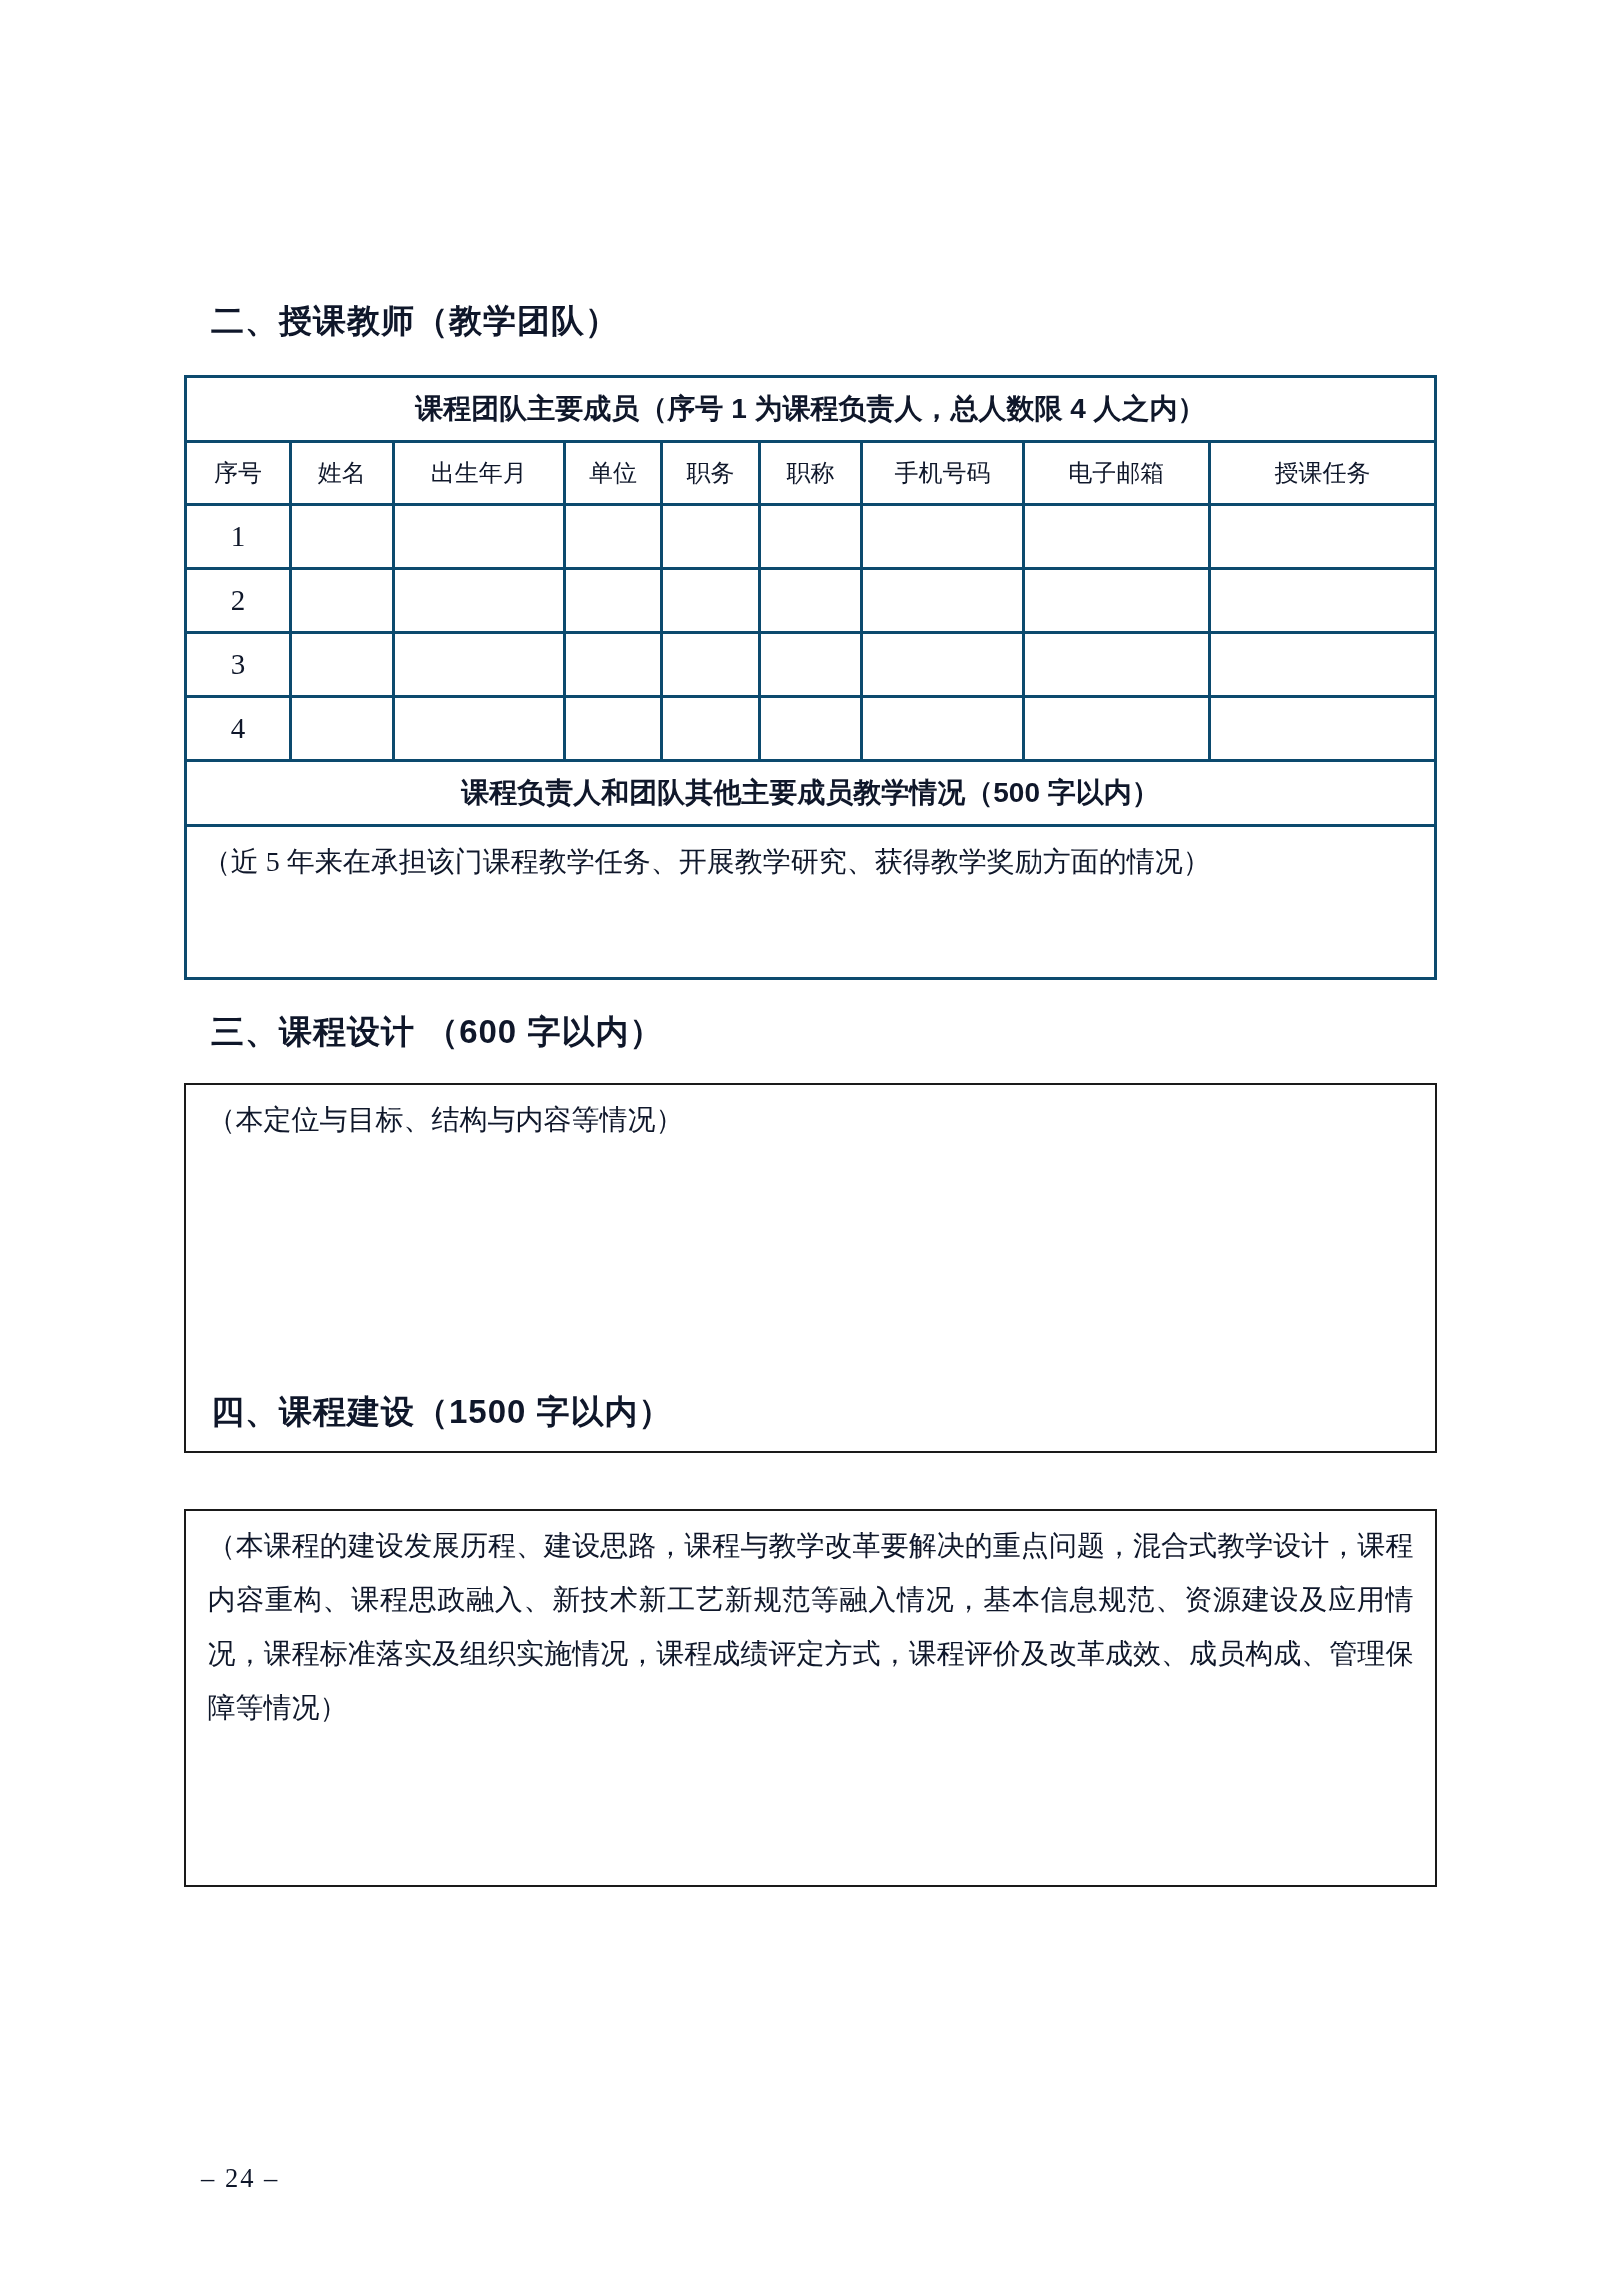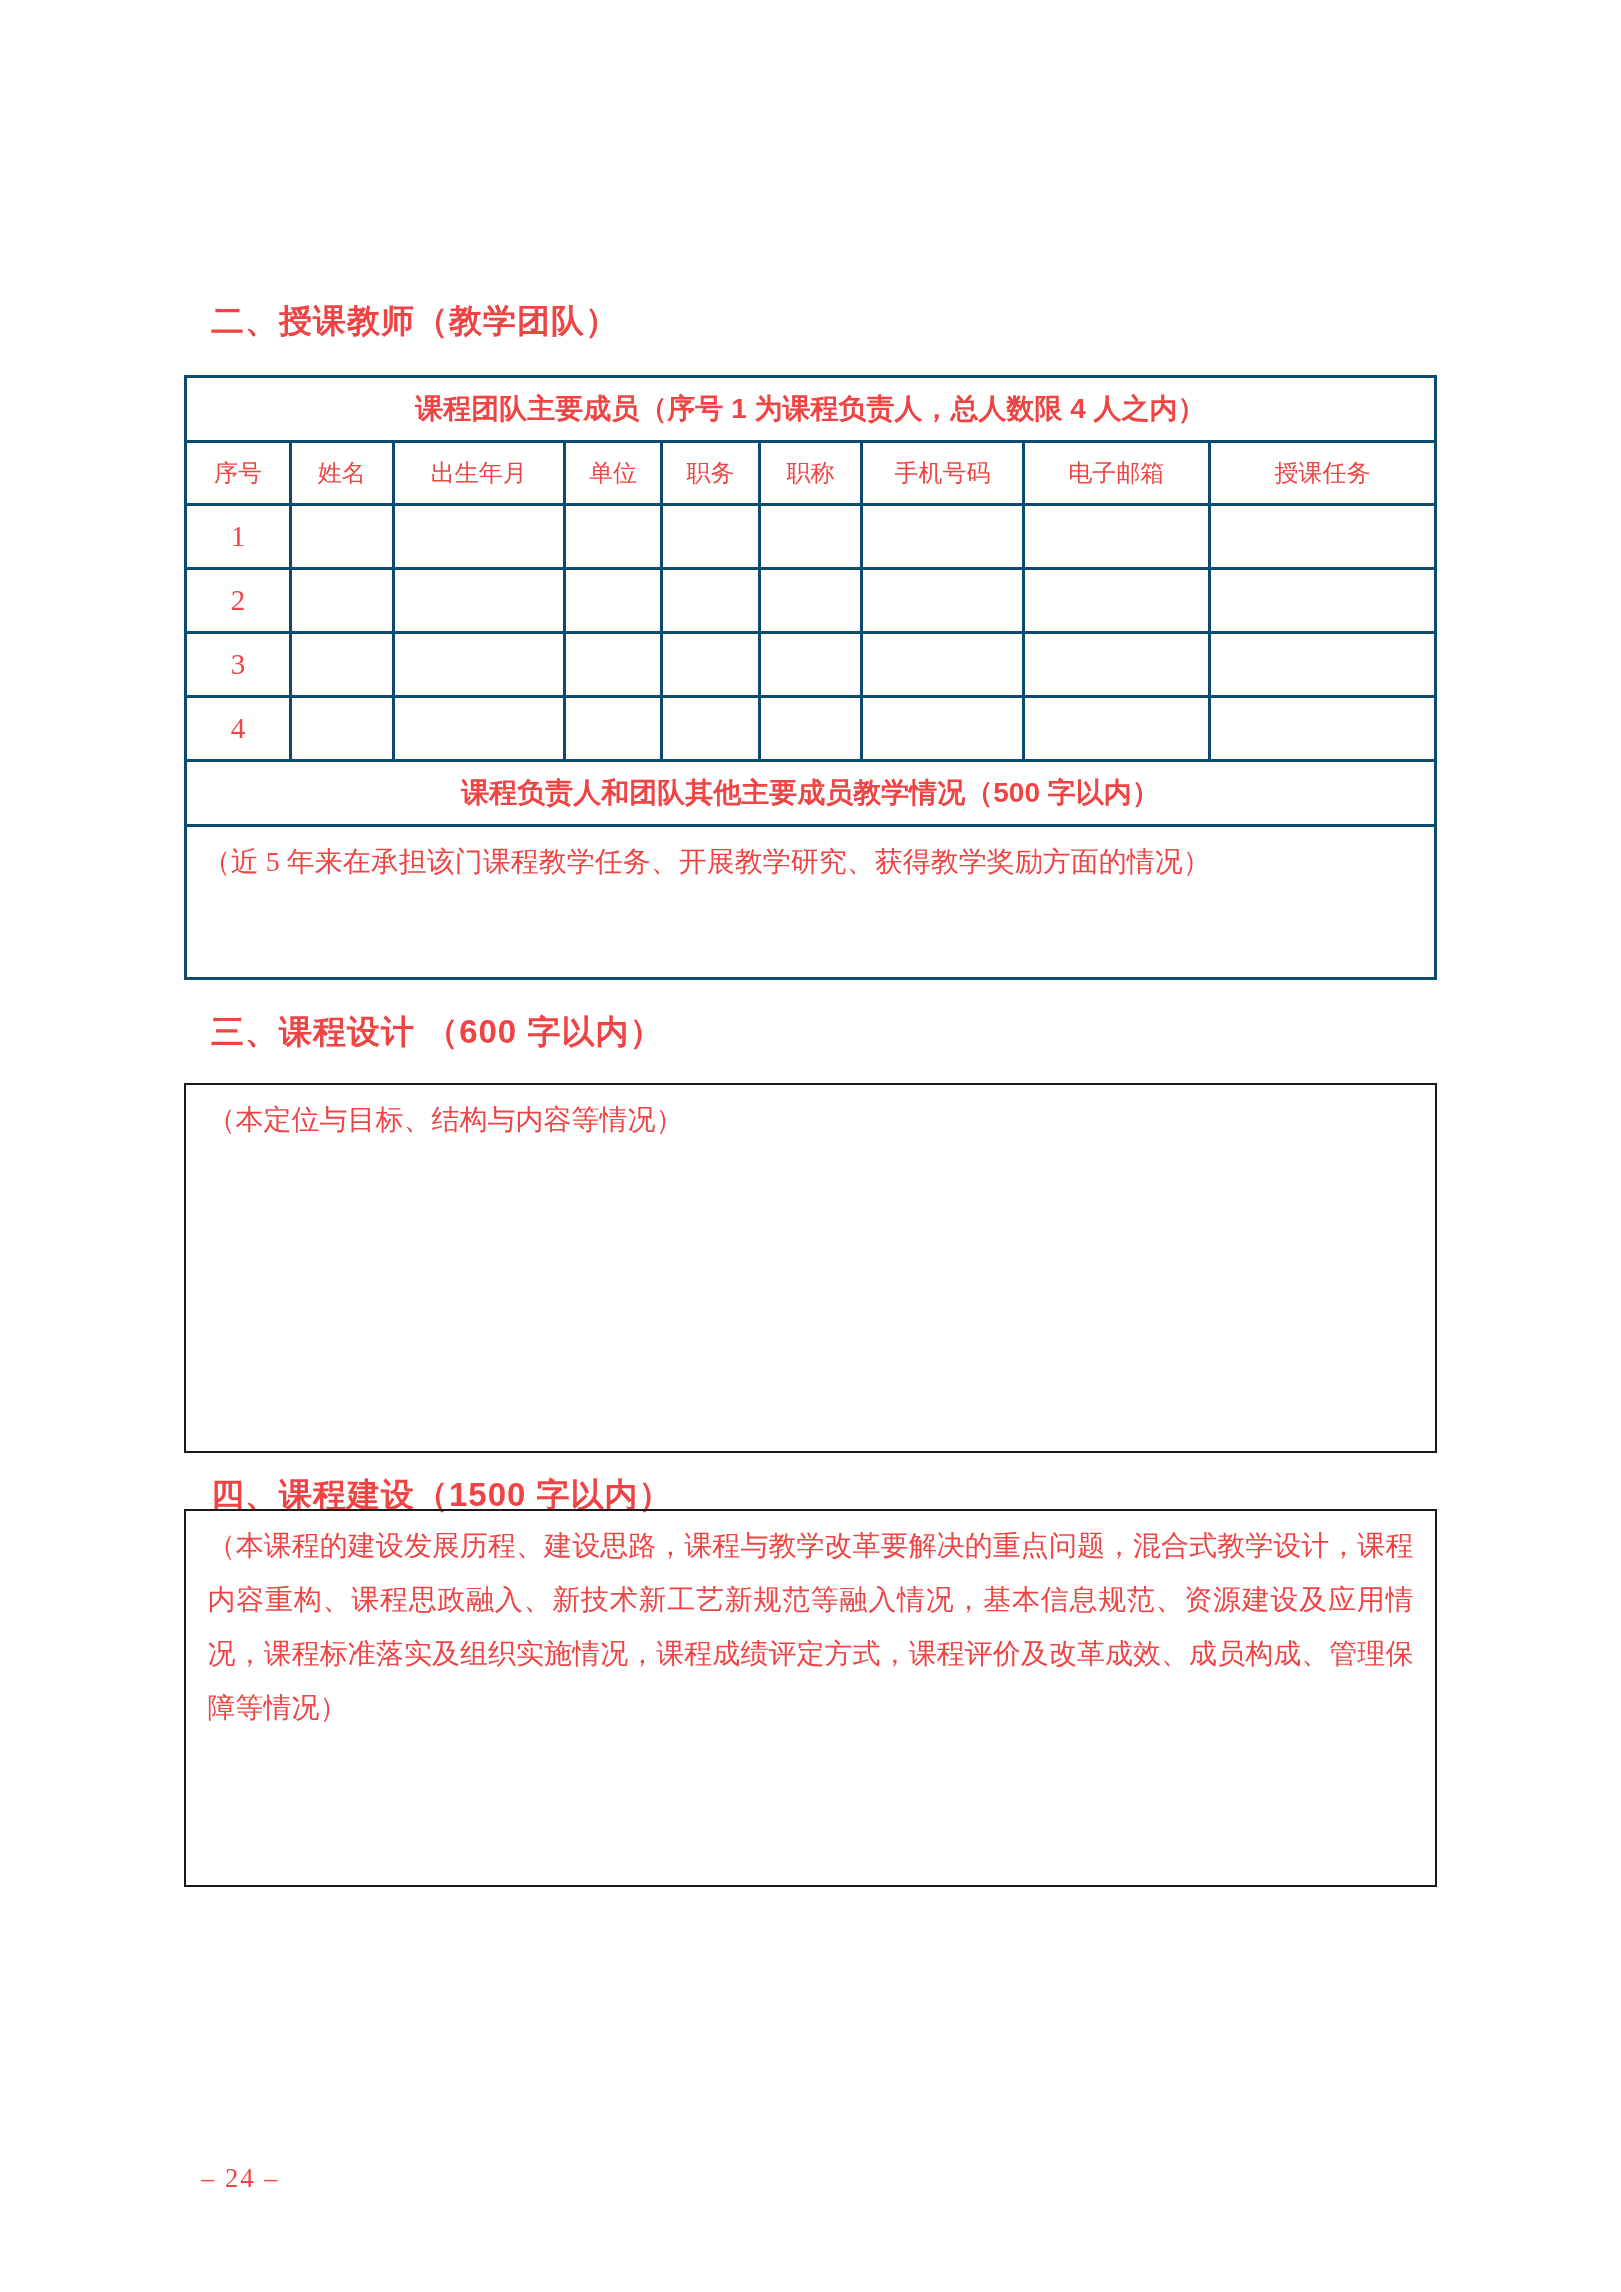--- a/index.html
+++ b/index.html
@@ -1,34 +1,34 @@
 <!DOCTYPE html>
 <html><head>
 <meta charset="utf-8">
 <style>
   html,body { margin:0; padding:0; background:#ffffff; }
   .page {
     position:relative;
     width:1621px; height:2293px;
     background:#ffffff;
     font-family:"Liberation Serif", serif;
-    color:#ef4444;
+    color:#0f172a;
     overflow:hidden;
   }
   .heading {
     position:absolute; left:211px;
     font-family:"Liberation Sans", sans-serif;
     font-weight:bold;
     font-size:33px;
     letter-spacing:1px;
     white-space:nowrap;
   }
   #heading-2 { top:299px; }
   #heading-3 { top:1010px; }
-  #heading-4 { top:1473px; }
+  #heading-4 { top:1390px; }
 
   table.team {
     position:absolute; left:184px; top:375px;
     width:1253px;
     border-collapse:collapse;
     table-layout:fixed;
   }
   table.team td {
     border:3px solid #0c4a6e;
     font-size:27.4px;

